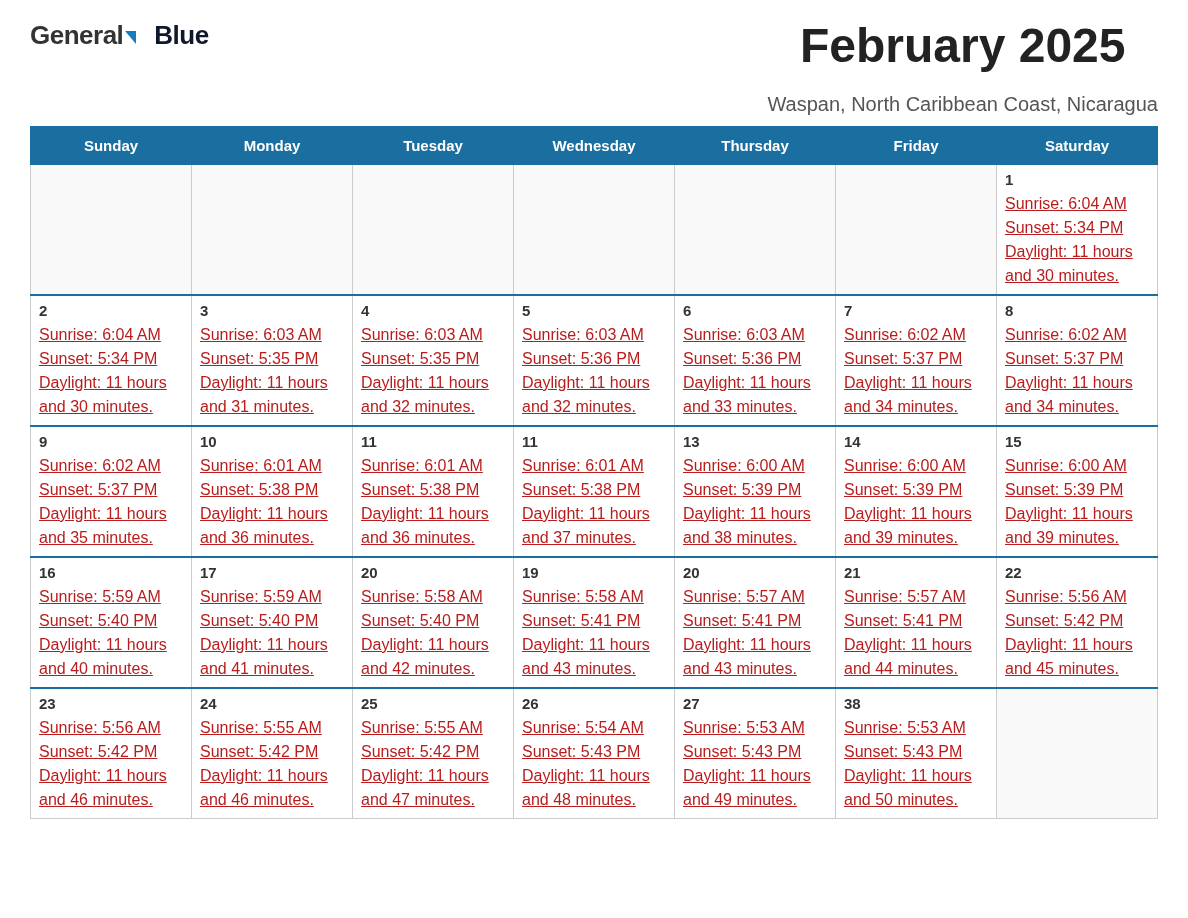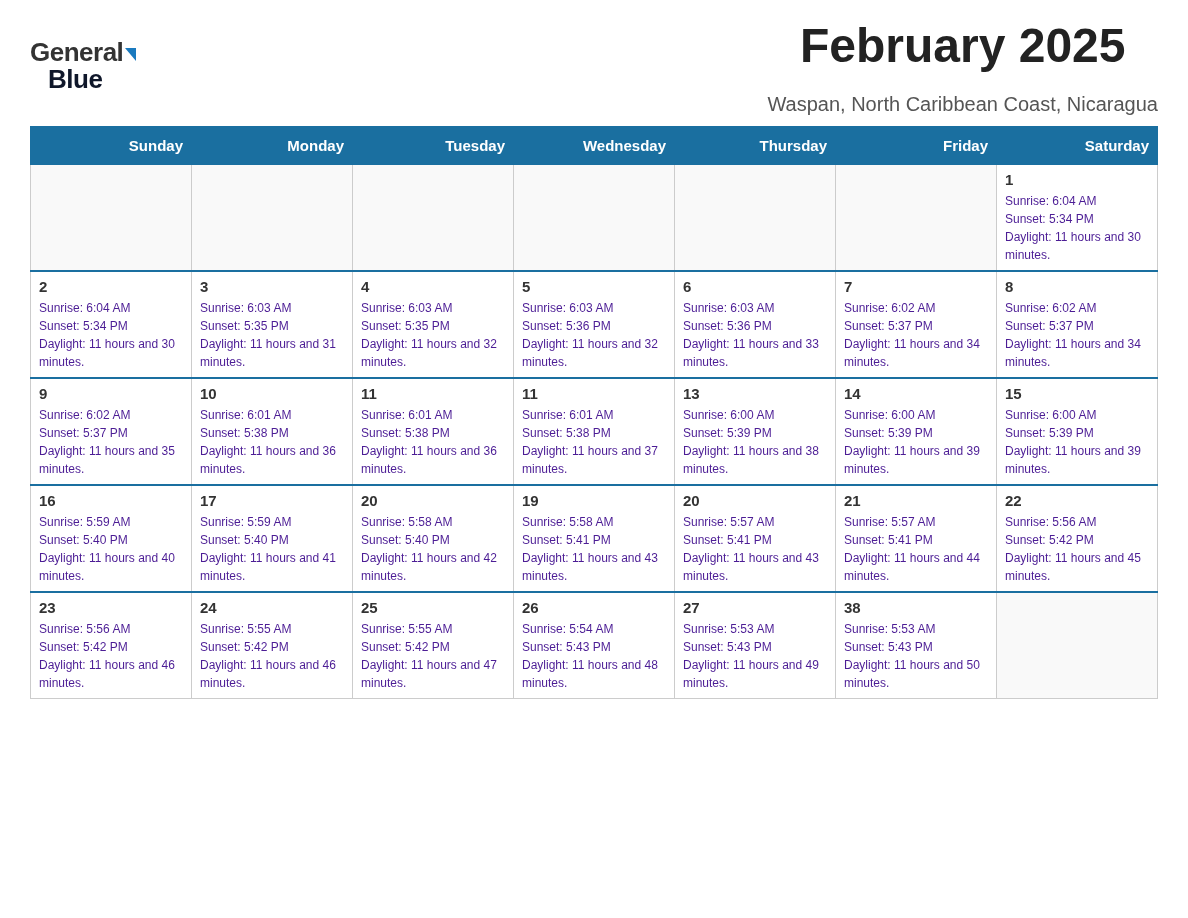--- a/index.html
+++ b/index.html
@@ -11,23 +11,22 @@
       min-height: 918px;
     }
     .header {
       display: flex;
       justify-content: space-between;
       align-items: flex-start;
       margin-bottom: 10px;
     }
     .logo {
       display: flex;
-      flex-direction: column;
-      align-items: flex-start;
-      margin-top: 17px;
+      flex-direction: row;
+      align-items: flex-end;
     }
     .title-area {
       text-align: center;
     }
     .month-title {
       font-size: 48px;
       font-weight: bold;
       color: #222;
       line-height: 1.1;
     }
@@ -40,42 +39,43 @@
       width: 100%;
       border-collapse: collapse;
       margin-top: 10px;
     }
     .calendar th {
       background-color: #1a6fa0;
       color: white;
       font-size: 15px;
       font-weight: bold;
       padding: 10px 8px;
-      text-align: right;
+      text-align: center;
       border: 1px solid #1a6fa0;
     }
     .calendar td {
       border: 1px solid #ccc;
       vertical-align: top;
       padding: 6px 8px;
       width: 14.28%;
       min-height: 100px;
       font-size: 12.5px;
       color: #333;
     }
     .day-number {
       font-size: 15px;
       font-weight: bold;
       display: block;
       margin-bottom: 4px;
     }
     .day-info {
-      font-size: 12px;
+      font-size: 16px;
       line-height: 1.5;
-      color: #4c1d95;
+      color: #b91c1c;
+      text-decoration: underline;
     }
     .empty-cell {
       background: #f9f9f9;
     }
     .row-divider td {
       border-top: 2px solid #1a6fa0;
     }
   </style>
 </head>
 <body>

